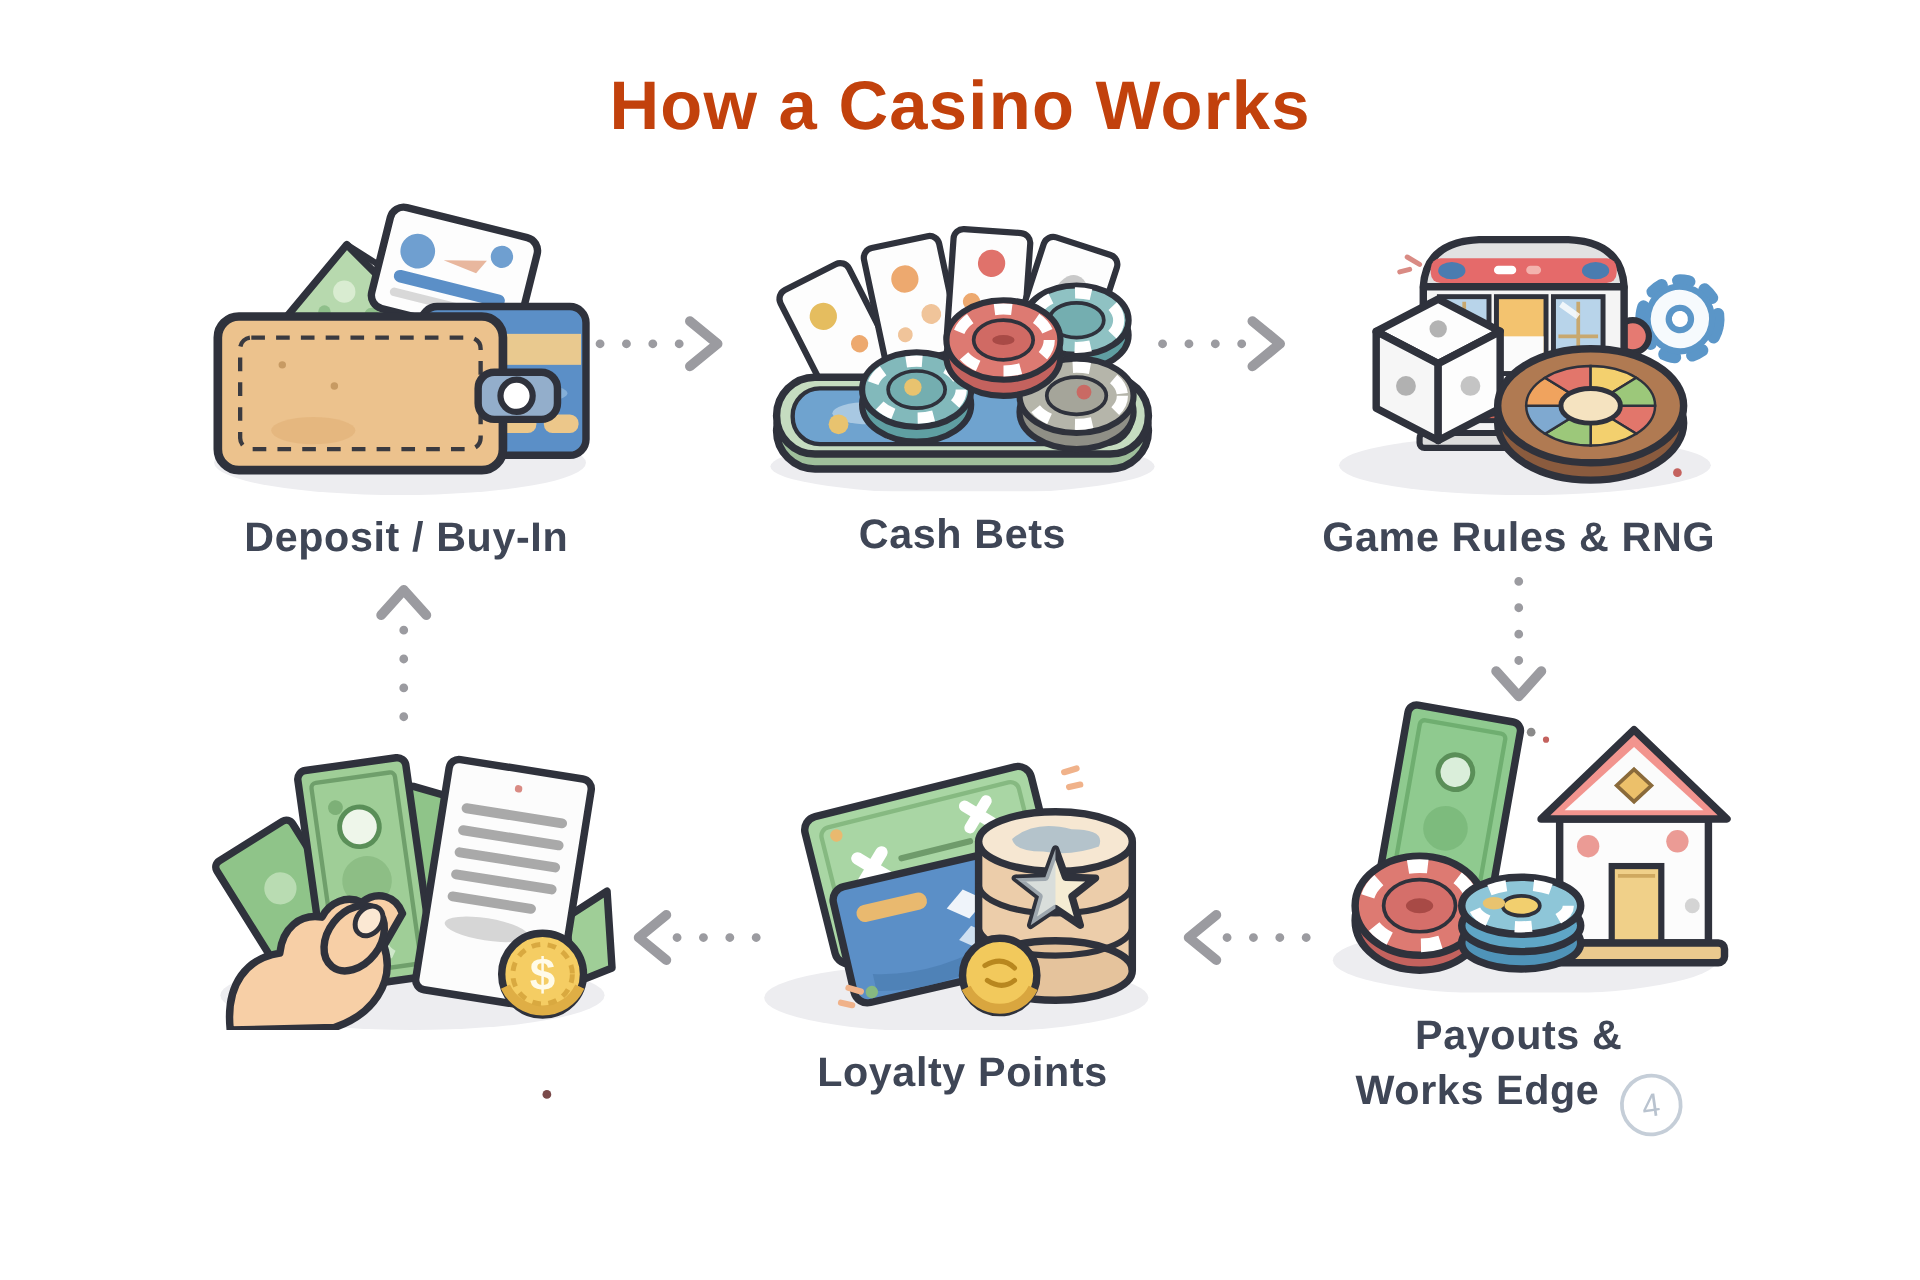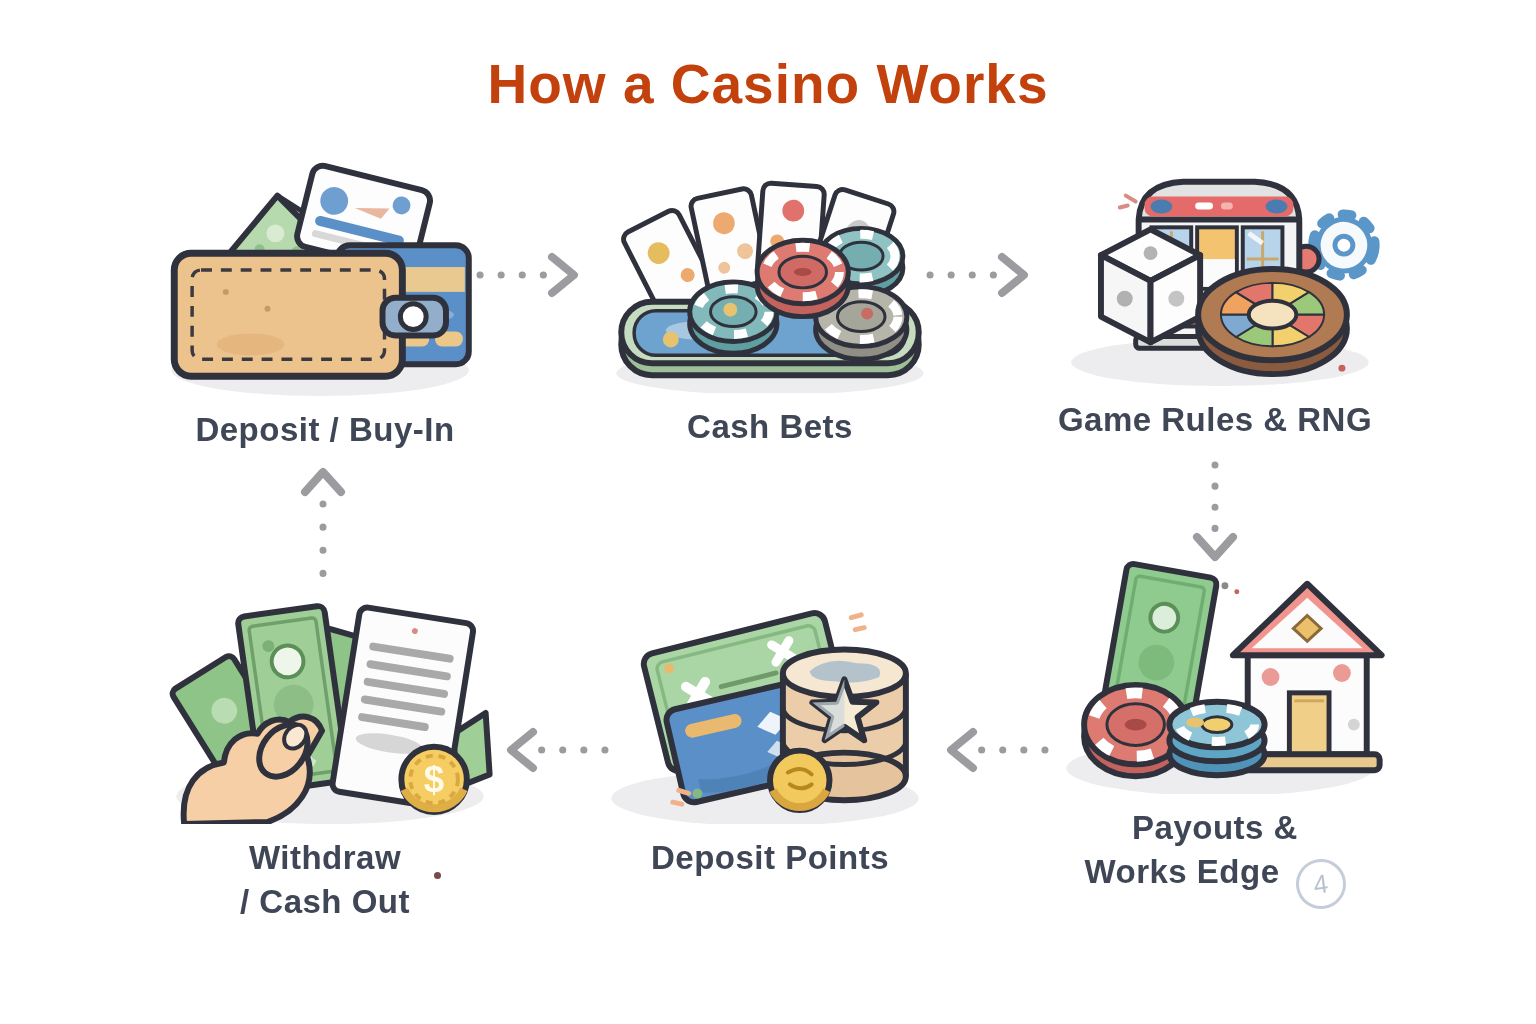--- a/index.html
+++ b/index.html
@@ -3,21 +3,21 @@
 <meta charset="utf-8">
 <style>
   html,body{margin:0;padding:0;background:#ffffff;}
   body{width:1536px;height:1024px;position:relative;overflow:hidden;
        font-family:"Liberation Sans",sans-serif;}
   .page-title{position:absolute;top:52px;left:0;width:100%;text-align:center;
        font-size:55px;font-weight:700;color:#c2410c;letter-spacing:1px;}
   .step{position:absolute;width:460px;display:flex;flex-direction:column;align-items:center;}
   .s-deposit{left:95px;top:158px}
   .s-bets{left:540px;top:155px}
-  .s-rules{left:985px;top:148px}
+  .s-rules{left:985px;top:158px}
   .s-withdraw{left:95px;top:586px}
   .s-loyalty{left:540px;top:586px}
   .s-payouts{left:985px;top:556px}
   svg.illu{width:340px;height:238px;display:block;}
   .step-label{margin-top:12px;font-size:33px;font-weight:700;color:#3f4656;
        text-align:center;line-height:1.32;letter-spacing:.5px;}
   .badge{display:inline-flex;align-items:center;justify-content:center;
        width:44px;height:44px;border:3px solid #c5ced8;border-radius:50%;
        color:#b9c3cf;font-size:26px;font-weight:400;margin-left:16px;
        vertical-align:-10px;transform:rotate(-8deg);}
@@ -250,24 +250,20 @@
       <ellipse cx="140" cy="152" rx="10" ry="13" transform="rotate(38 140 152)" fill="#fbe8d3" stroke="#2f323c" stroke-width="4"></ellipse>
     </g>
 
     <g>
       <circle cx="280" cy="195" r="33" fill="#f5cd63" stroke="#2f323c" stroke-width="6"></circle>
       <path d="M250,205 A33,33 0 0 0 310,205" fill="none" stroke="#dfae45" stroke-width="8"></path>
       <circle cx="280" cy="195" r="24" fill="none" stroke="#d9a940" stroke-width="4" stroke-dasharray="7 6"></circle>
       <text x="280" y="208" text-anchor="middle" font-family="Liberation Sans, sans-serif" font-size="37" font-weight="bold" fill="#fffbe8">$</text>
     </g>
   </svg>
-  <div class="step-label">
-    <span>Withdraw</span><br>
-    <span>/ Cash Out</span>
-  </div>
 </div>
 
 <div class="step s-loyalty">
   <svg class="illu" viewBox="0 0 340 240">
     <ellipse cx="165" cy="214" rx="155" ry="28" fill="#ededf0"></ellipse>
 
     <g transform="rotate(-14 150 105)">
       <rect x="52" y="45" width="188" height="122" rx="11" fill="#a9d6a4" stroke="#2f323c" stroke-width="6"></rect>
       <rect x="64" y="56" width="164" height="100" rx="7" fill="none" stroke="#86b981" stroke-width="3.5"></rect>
       <path d="M88,86 L108,106 M108,86 L88,106" stroke="#ffffff" stroke-width="10" stroke-linecap="round"></path>
@@ -300,21 +296,21 @@
 
     <g>
       <circle cx="200" cy="196" r="30" fill="#f2c95c" stroke="#2f323c" stroke-width="6"></circle>
       <path d="M173,206 A30,30 0 0 0 227,206" fill="none" stroke="#d9a63f" stroke-width="8"></path>
       <path d="M188,188 q14,-8 24,2 M190,200 q12,8 22,0" fill="none" stroke="#b8871f" stroke-width="4" stroke-linecap="round"></path>
     </g>
     <path d="M78,206 l10,3 M72,218 l9,2" stroke="#f0b28a" stroke-width="5" stroke-linecap="round"></path>
     <path d="M252,32 l10,-3 M256,44 l9,-2" stroke="#f0b28a" stroke-width="5" stroke-linecap="round"></path>
   </svg>
   <div class="step-label">
-    <span>Deposit Points</span>
+    <span>Loyalty Points</span>
   </div>
 </div>
 
 <div class="step s-payouts">
   <svg class="illu" viewBox="0 0 340 240">
     <ellipse cx="175" cy="214" rx="155" ry="28" fill="#ededf0"></ellipse>
 
     <g transform="rotate(10 115 90)">
       <rect x="68" y="14" width="92" height="158" rx="7" fill="#8fca8f" stroke="#2f323c" stroke-width="6"></rect>
       <rect x="79" y="25" width="70" height="136" rx="4" fill="none" stroke="#6fae70" stroke-width="3.5"></rect>

